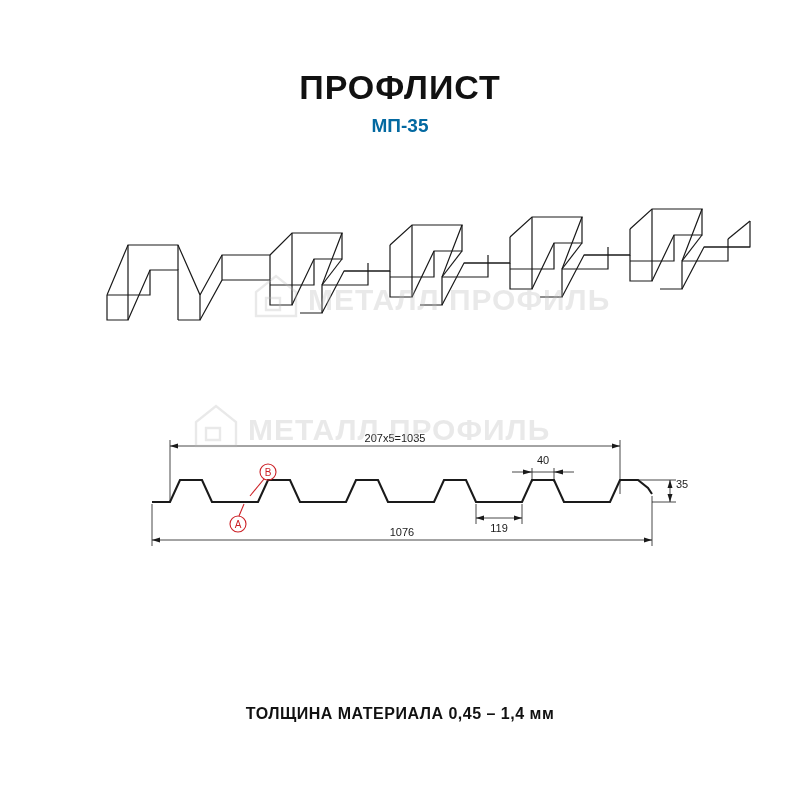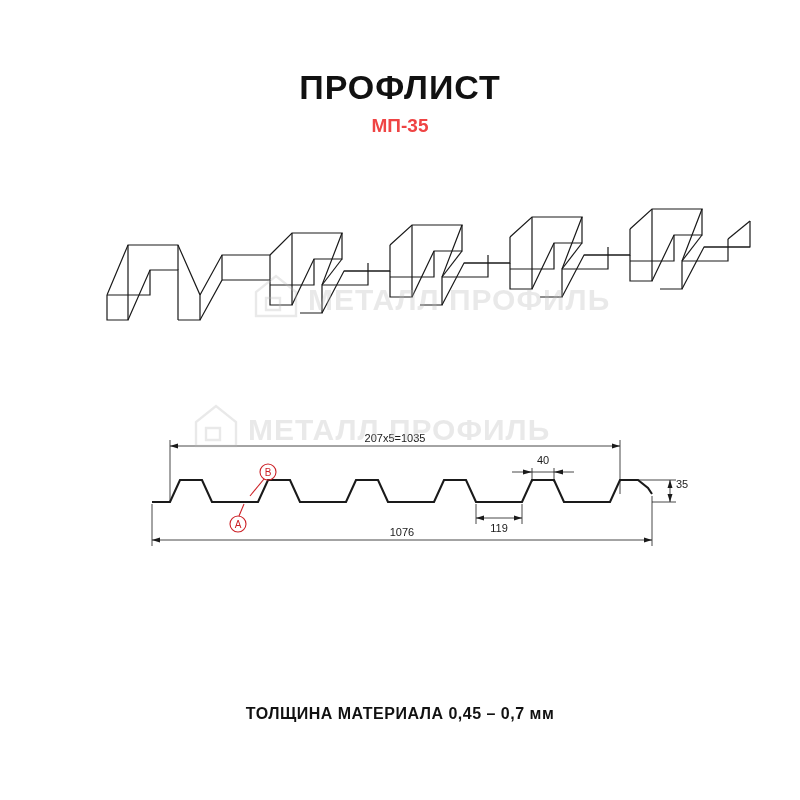--- a/index.html
+++ b/index.html
@@ -31,21 +31,21 @@
     letter-spacing: 1px;
     color: #111111;
   }
   .subtitle {
     position: absolute;
     left: 0; right: 0;
     top: 115px;
     text-align: center;
     font-size: 19px;
     font-weight: bold;
-    color: #ef4444;
+    color: #0369a1;
   }
   .footer {
     position: absolute;
     left: 0; right: 0;
     top: 705px;
     text-align: center;
     font-size: 16px;
     font-weight: bold;
     letter-spacing: 0.5px;
     color: #111111;
@@ -230,15 +230,15 @@
   <div class="watermark wm2">
     <svg width="345" height="70" viewBox="0 0 345 70">
       <g>
         <path class="wm-shape" d="M6,48 L6,24 L26,8 L46,24 L46,48 Z"></path>
         <path class="wm-shape" d="M16,42 L16,30 L30,30 L30,42 Z"></path>
       </g>
       <text class="wm-txt" x="58" y="42">МЕТАЛЛ ПРОФИЛЬ</text>
     </svg>
   </div>
 
-  <div class="footer">ТОЛЩИНА МАТЕРИАЛА 0,45 – 0,7 мм</div>
+  <div class="footer">ТОЛЩИНА МАТЕРИАЛА 0,45 – 1,4 мм</div>
 
 </div>
 
 </body></html>

